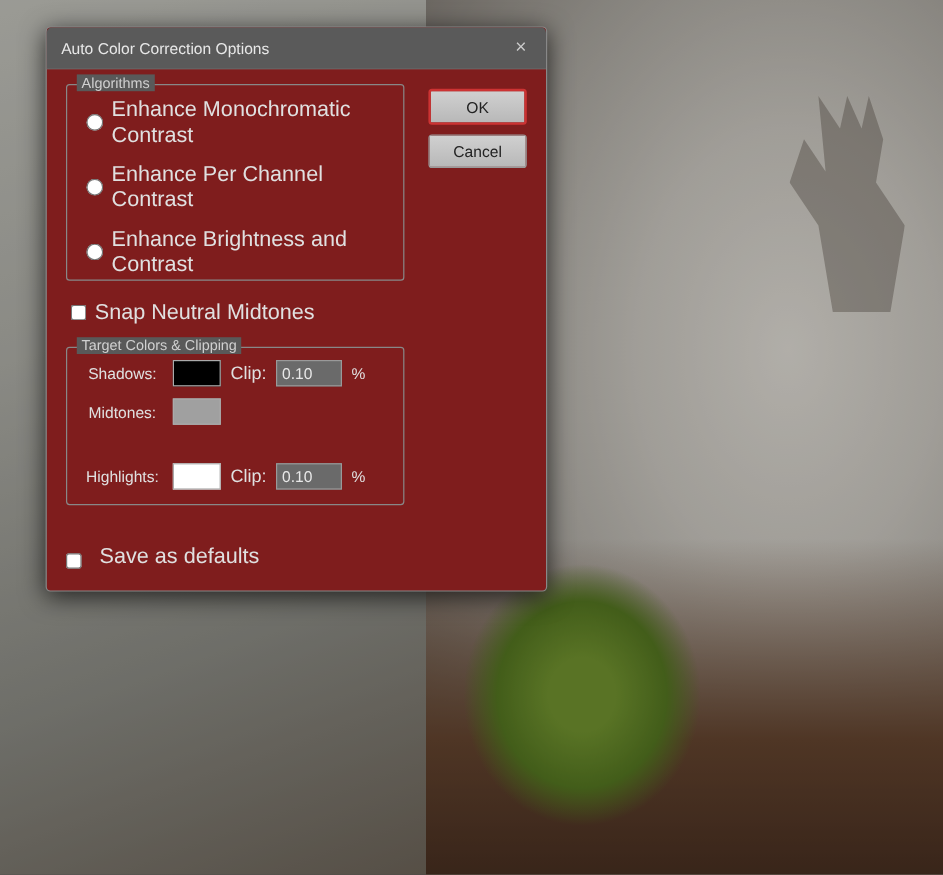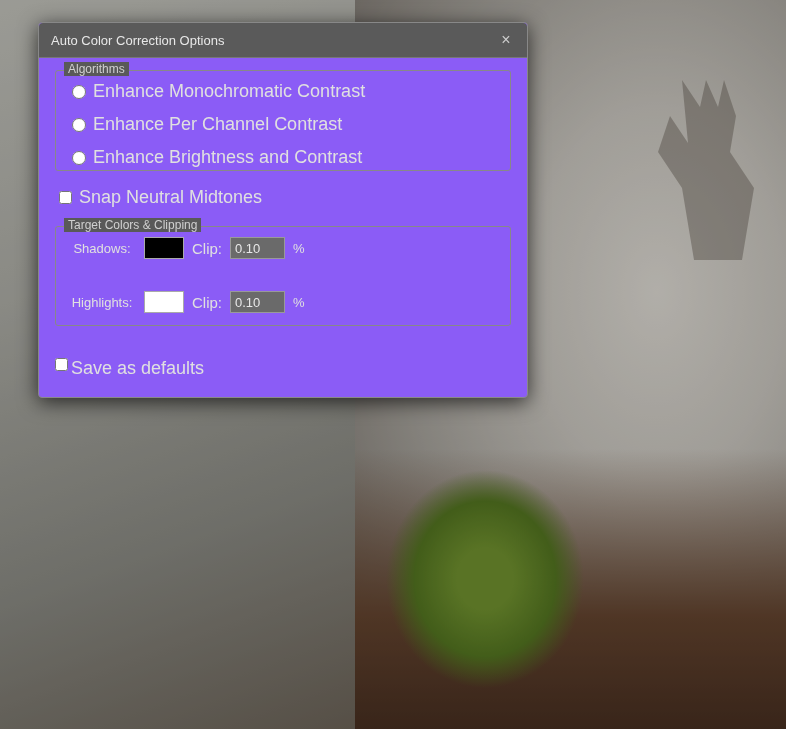--- a/index.html
+++ b/index.html
@@ -73,22 +73,22 @@
       height: 729px;
       background: rgba(50,50,50,0.3);
       z-index: 2;
     }
 
     
     .dialog {
       position: absolute;
       top: 22px;
       left: 38px;
-      width: 490px;
-      background: #8b5cf6;
+      width: 418px;
+      background: #7f1d1d;
       border: 1px solid #888;
       border-radius: 4px;
       box-shadow: 0 4px 20px rgba(0,0,0,0.7);
       z-index: 10;
       color: #e8e8e8;
     }
 
     .dialog-titlebar {
       display: flex;
       align-items: center;
@@ -285,22 +285,22 @@
       font-family: inherit;
     }
 
     .percent-label {
       font-size: 13px;
       color: #e0e0e0;
     }
 
     .save-row {
       display: flex;
-      align-items: flex-start;
-      gap: 3px;
+      align-items: flex-end;
+      gap: 15px;
       padding: 4px 0;
     }
 
     
     .dialog-footer {
       padding: 0 16px 14px 16px;
     }
   </style>
 </head>
 <body>
@@ -352,32 +352,40 @@
         <span class="target-label">Target Colors &amp; Clipping</span>
 
         <div class="color-row">
           <span class="color-row-label">Shadows:</span>
           <div class="color-swatch" style="background:#000000;"></div>
           <span class="clip-label">Clip:</span>
           <input class="clip-input" type="text" value="0.10" style="">
           <span class="percent-label">%</span>
         </div>
 
+        <div class="color-row">
+          <span class="color-row-label">Midtones:</span>
+          <div class="color-swatch" style="background:#a0a0a0;"></div>
+        </div>
 
         <div class="color-row">
           <span class="color-row-label">Highlights:</span>
           <div class="color-swatch" style="background:#ffffff;"></div>
           <span class="clip-label">Clip:</span>
           <input class="clip-input" type="text" value="0.10" style="">
           <span class="percent-label">%</span>
         </div>
       </div>
 
     </div>
 
+    <div class="right-panel">
+      <button class="btn-ok">OK</button>
+      <button class="btn-cancel">Cancel</button>
+    </div>
 
   </div>
 
   <div class="dialog-footer">
     <label class="save-row">
       <input class="checkbox-input" type="checkbox" style="">
       <span class="radio-label">Save as defaults</span>
     </label>
   </div>
 

